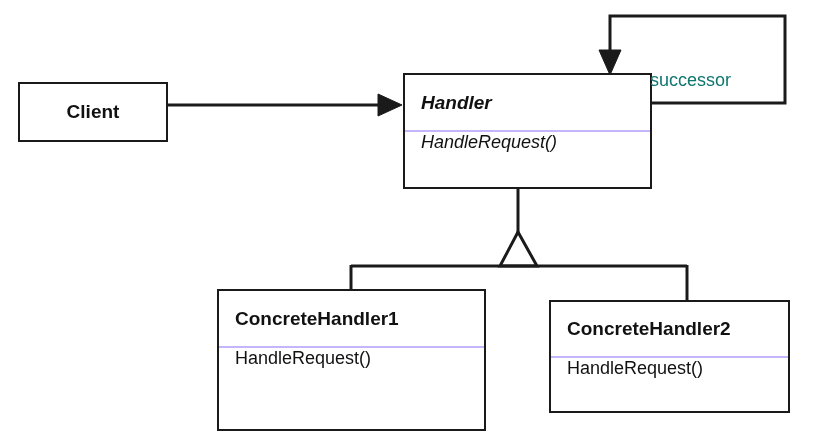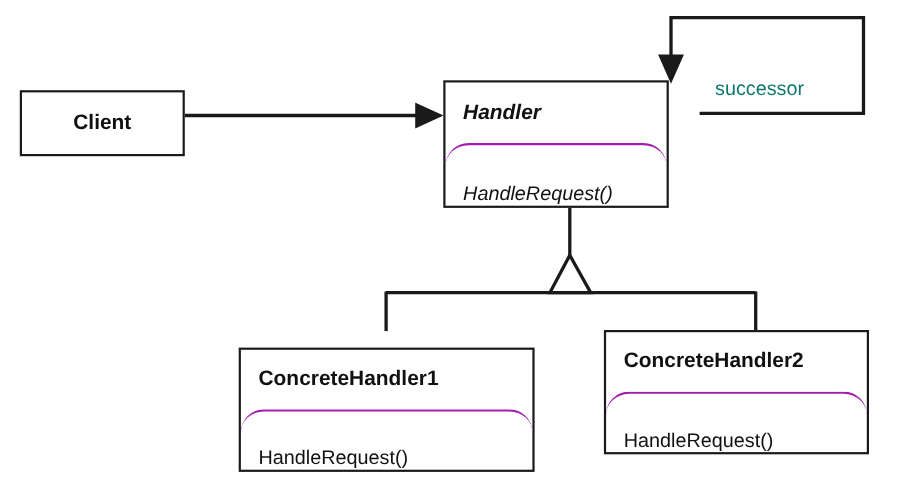--- a/index.html
+++ b/index.html
@@ -33,24 +33,23 @@
   }
   .uml-name-compartment {
     box-sizing: border-box;
     display: flex;
     align-items: center;
     width: 100%;
   }
   .uml-ops-compartment {
     box-sizing: border-box;
     display: flex;
-    align-items: flex-end;
+    align-items: flex-start;
     width: 100%;
-    border-top: 2px solid #a21caf;
-    border-radius: 21px;
+    border-top: 2px solid #c4b5fd;
   }
   .uml-name-text {
     font-size: 19px;
     color: #111111;
     white-space: nowrap;
   }
   .uml-op-text {
     font-size: 18px;
     color: #111111;
     white-space: nowrap;
@@ -61,28 +60,28 @@
   .left-pad { padding-left: 16px; }
 
   
   #class-client {
     left: 18px; top: 82px; width: 150px; height: 60px;
   }
   #class-client .uml-name-compartment { height: 100%; border-radius: 25px; }
 
   
   #class-handler {
-    left: 403px; top: 73px; width: 205px; height: 116px;
+    left: 403px; top: 73px; width: 249px; height: 116px;
   }
   #class-handler .uml-name-compartment { height: 56px; }
   #class-handler .uml-ops-compartment { height: 58px; }
 
   
   #class-concrete-handler-1 {
-    left: 217px; top: 316px; width: 269px; height: 113px;
+    left: 217px; top: 289px; width: 269px; height: 142px;
   }
   #class-concrete-handler-1 .uml-name-compartment { height: 55px; }
   #class-concrete-handler-1 .uml-ops-compartment { height: 56px; }
 
   
   #class-concrete-handler-2 {
     left: 549px; top: 300px; width: 241px; height: 113px;
   }
   #class-concrete-handler-2 .uml-name-compartment { height: 55px; }
   #class-concrete-handler-2 .uml-ops-compartment { height: 56px; }

